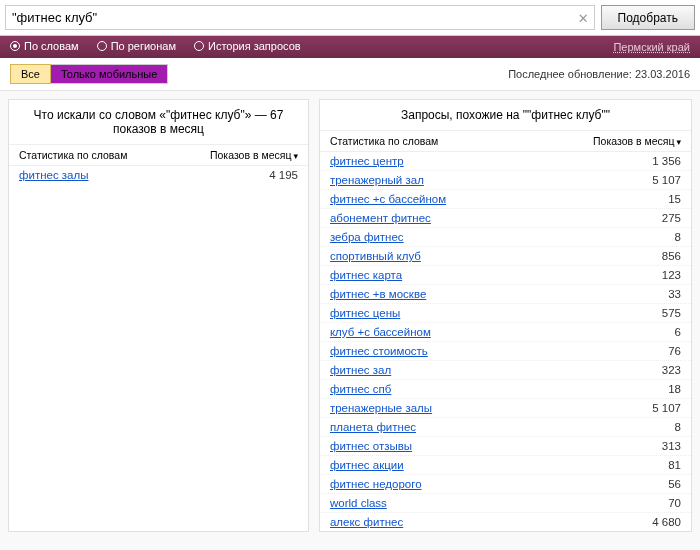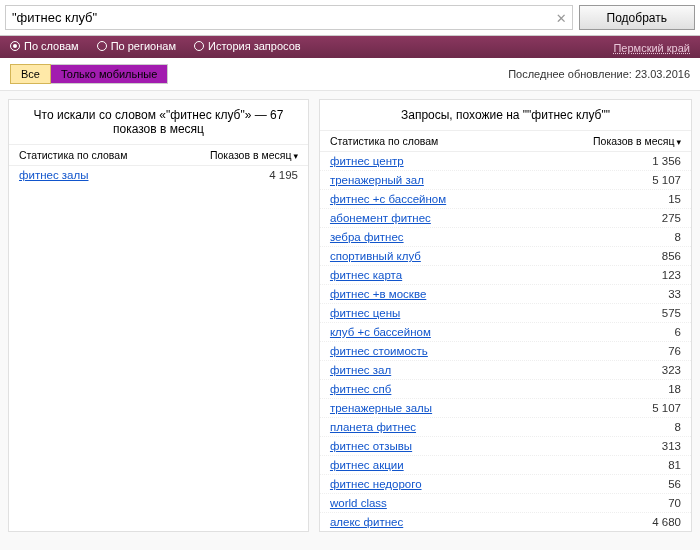--- a/index.html
+++ b/index.html
@@ -1,22 +1,22 @@
 <!DOCTYPE html>
 <html><head>
 <meta charset="utf-8">
 <style>
   * { box-sizing: border-box; margin: 0; padding: 0; }
   body { font-family: Arial, sans-serif; font-size: 12px; background: #f9f9f9; width: 700px; }
   .search-bar { display: flex; padding: 5px; background: #fff; border-bottom: 1px solid #ccc; }
   .search-input-wrap { flex: 1; position: relative; border: 1px solid #ccc; background: #fff; }
   .search-input { width: 100%; padding: 4px 24px 4px 6px; border: none; font-size: 13px; outline: none; }
   .clear-icon { position: absolute; right: 5px; top: 50%; transform: translateY(-50%); color: #999; cursor: pointer; font-size: 13px; }
-  .search-btn { margin-left: 6px; padding: 3px 27px; background: linear-gradient(#fafafa,#e0e0e0); border: 1px solid #999; cursor: pointer; font-size: 12px; }
-  .tabs-bar { background: linear-gradient(#8a375f,#6d2a4a); color: #fff; display: flex; align-items: flex-end; padding: 4px 10px; position: relative; }
+  .search-btn { margin-left: 6px; padding: 3px 16px; background: linear-gradient(#fafafa,#e0e0e0); border: 1px solid #999; cursor: pointer; font-size: 12px; }
+  .tabs-bar { background: linear-gradient(#8a375f,#6d2a4a); color: #fff; display: flex; align-items: center; padding: 4px 10px; position: relative; }
   .tabs-bar::after { content:""; position:absolute; right:-12px; top:0; bottom:0; width:0; border-top:13px solid transparent; border-bottom:13px solid transparent; border-left:12px solid #6d2a4a; }
   .radio-item { display: inline-flex; align-items: center; margin-right: 18px; font-size: 11px; cursor: pointer; }
   .radio-dot { width: 10px; height: 10px; border-radius: 50%; border: 1px solid #fff; margin-right: 4px; position: relative; }
   .radio-dot.checked::after { content:""; position:absolute; inset:2px; background:#fff; border-radius:50%; }
   .region-link { margin-left: auto; color: #e9c6d8; text-decoration: underline dotted; font-size: 11px; cursor: pointer; }
   .sub-bar { display: flex; align-items: center; padding: 6px 10px; background: #fff; border-bottom: 1px solid #e5e5e5; }
   .seg-btn { padding: 3px 10px; border: 1px solid #ccc; background: #a21caf; font-size: 11px; cursor: pointer; }
   .seg-btn.active { background: #ffe9a8; border-color: #d4b556; }
   .seg-btn + .seg-btn { border-left: none; }
   .update-text { margin-left: auto; font-size: 11px; color: #333; }

